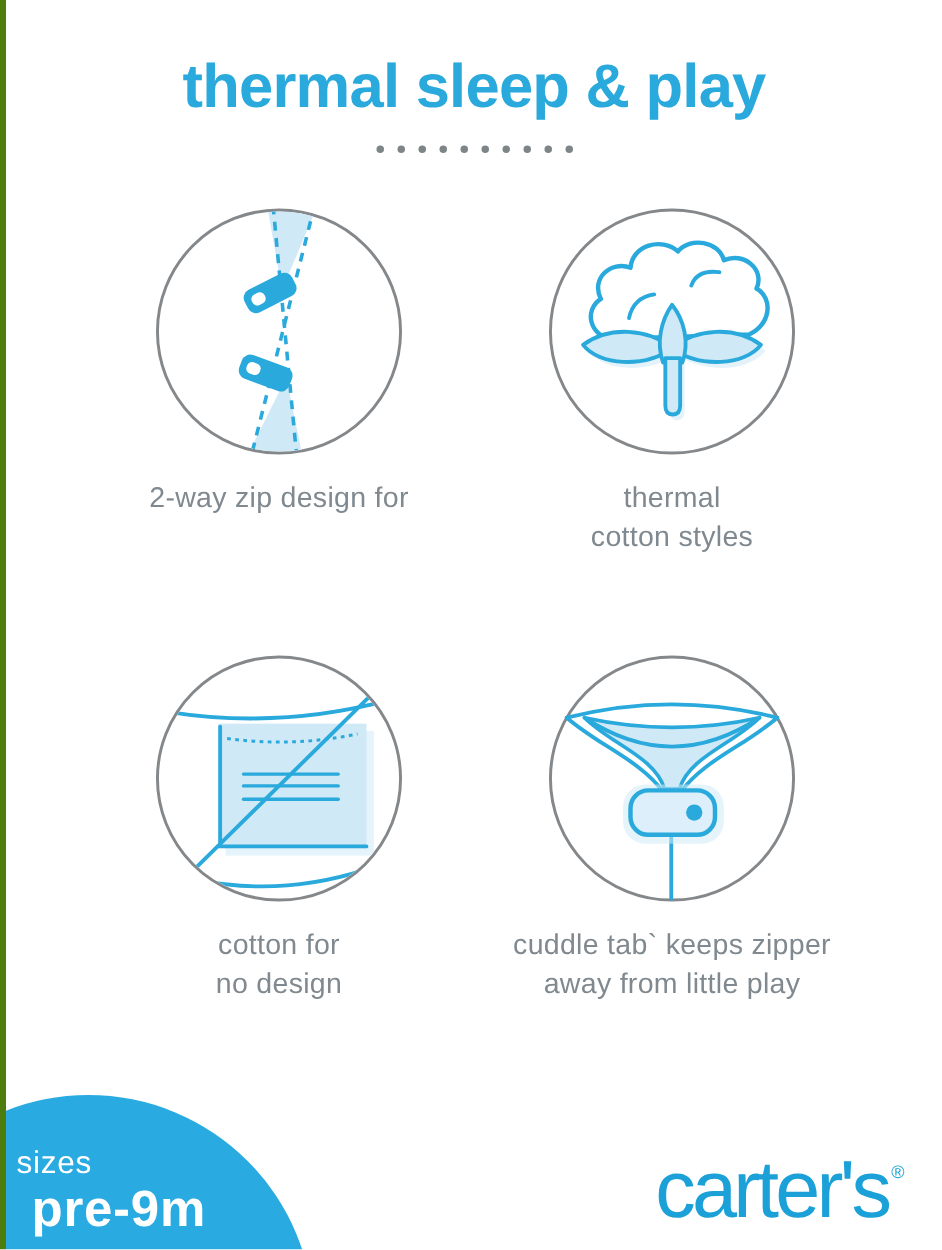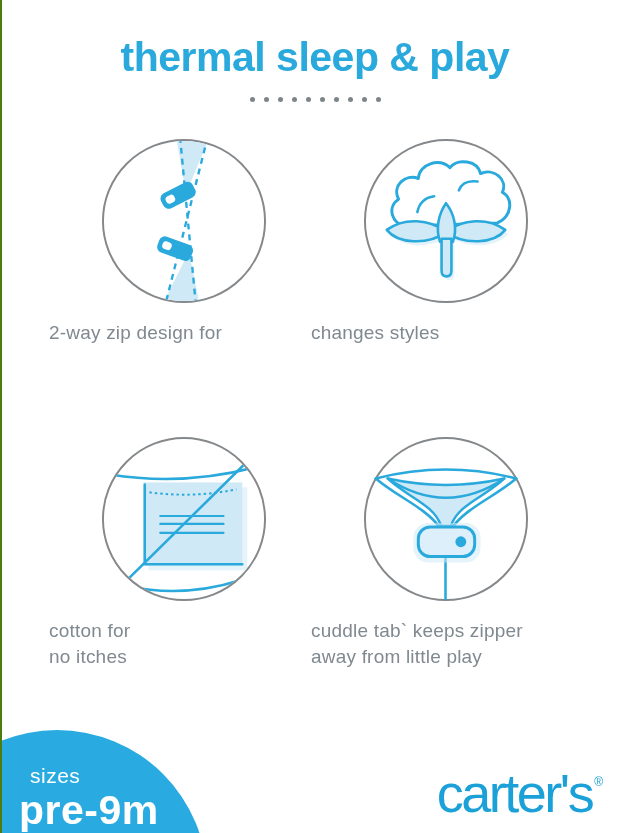--- a/index.html
+++ b/index.html
@@ -9,32 +9,32 @@
     --logo-blue:#1ba1d8;
     --caption-gray:#7f898f;
     --ring-gray:#85888b;
     --dot-gray:#7d8588;
     --page-bg:#ffffff;
   }
   *{margin:0;padding:0;box-sizing:border-box}
   body{background:#fff;font-family:"Liberation Sans",sans-serif;}
   .canvas{
     position:relative;width:628px;height:833px;background:var(--page-bg);
-    overflow:hidden;border-left:2px solid #4d7c0f;
+    overflow:hidden;border-left:4px solid #4d7c0f;
   }
   .title{
     position:absolute;top:34px;left:0;width:100%;text-align:center;
     font-size:41px;font-weight:bold;letter-spacing:-0.5px;color:var(--accent-blue);
   }
   .dots{
     position:absolute;top:97px;left:0;width:100%;
     display:flex;justify-content:center;gap:9px;
   }
   .dot{width:5px;height:5px;border-radius:50%;background:var(--dot-gray);display:inline-block}
-  .feature{position:absolute;width:270px;text-align:left}
+  .feature{position:absolute;width:270px;text-align:center}
   #f-zip{left:47px;top:137px}
   #f-cotton{left:309px;top:137px}
   #f-tagless{left:47px;top:435px}
   #f-cuddle{left:309px;top:435px}
   .feature svg{display:block;margin:0 auto}
   .caption{margin-top:15px;font-size:19px;line-height:26px;color:var(--caption-gray);letter-spacing:0.2px}
   .caption span{display:block}
   
   .ring{fill:#fff;stroke:var(--ring-gray);stroke-width:2}
   .st{stroke:var(--accent-blue);stroke-width:2.6;fill:none;stroke-linecap:round}
@@ -44,22 +44,22 @@
   .fill-light{fill:var(--light-blue)}
   .fill-blue{fill:var(--accent-blue)}
   .cloud{fill:#ffffff;stroke:var(--accent-blue);stroke-width:3;stroke-linejoin:round;stroke-linecap:round}
   .leaf{fill:var(--light-blue);stroke:var(--accent-blue);stroke-width:2.6;stroke-linejoin:round}
   .collar-fill{fill:var(--light-blue);stroke:var(--accent-blue);stroke-width:2.5;stroke-linejoin:round}
   .tab{fill:#ddeffa;stroke:var(--accent-blue);stroke-width:3}
   .badge{
     position:absolute;left:-95px;top:730px;width:300px;height:300px;border-radius:50%;
     background:var(--badge-blue);color:#fff;
   }
-  .badge-label{position:absolute;left:123px;top:34px;font-size:21px;letter-spacing:0.5px}
-  .badge-value{position:absolute;left:112px;top:57px;font-size:41px;font-weight:bold;letter-spacing:0.5px}
+  .badge-label{position:absolute;left:102px;top:34px;font-size:21px;letter-spacing:0.5px}
+  .badge-value{position:absolute;left:112px;top:57px;font-size:34px;font-weight:bold;letter-spacing:0.5px}
   .logo{
     position:absolute;right:27px;top:762px;font-size:54px;font-weight:normal;
     letter-spacing:-2.5px;color:var(--logo-blue);
   }
   .logo .reg{font-size:12px;letter-spacing:0;position:relative;top:-26px;left:2px}
 </style>
 </head>
 <body>
 
 <div class="canvas">
@@ -117,21 +117,22 @@
       </g>
       <path class="cloud" d="M 44,90 C 30,88 25,71 37,63 C 30,49 44,37 57,42 C 58,27 78,21 89,31 C 97,21 117,24 120,37 C 133,31 148,43 142,56 C 154,63 151,81 137,87 L 44,90 Z"></path>
       <path class="st" d="M 56,76 Q 59,62 73,60"></path>
       <path class="st" d="M 98,54 Q 102,43 117,45"></path>
       <path class="leaf" d="M 25,94 C 43,81 68,83 86,96 C 66,110 36,108 25,94 Z"></path>
       <path class="leaf" d="M 145,94 C 127,81 102,83 84,96 C 104,110 134,108 145,94 Z"></path>
       <path class="leaf" d="M 85,67 C 93,77 97,92 92,106 L 79,106 C 74,92 78,77 85,67 Z"></path>
       <path class="leaf" d="M 80.5,103 L 90.5,103 L 90.5,135 Q 90.5,141 85.5,141 Q 80.5,141 80.5,135 Z"></path>
     </svg>
     <p class="caption">
-      <span>changes styles</span>
+      <span>thermal</span>
+      <span>cotton styles</span>
     </p>
   </section>
 
   <section class="feature" id="f-tagless">
     <svg width="168" height="168" viewBox="0 0 170 170">
       <defs>
           <clipPath id="clipTag">
             <circle cx="85" cy="85" r="81"></circle>
           </clipPath>
         </defs>
@@ -144,21 +145,21 @@
         <path class="st" d="M 45.3,50 L 45.3,130.8 L 144,130.8"></path>
         <path class="stitch" d="M 50,58 Q 94,64 138,55"></path>
         <line x1="61" y1="82" x2="125" y2="82" class="st2"></line>
         <line x1="61" y1="90" x2="125" y2="90" class="st2"></line>
         <line x1="61" y1="99" x2="125" y2="99" class="st2"></line>
         <line x1="14" y1="160" x2="160" y2="16" class="st"></line>
       </g>
     </svg>
     <p class="caption">
       <span>cotton for</span>
-      <span>no itches</span>
+      <span>no design</span>
     </p>
   </section>
 
   <section class="feature" id="f-cuddle">
     <svg width="168" height="168" viewBox="0 0 170 170">
       <circle cx="85" cy="85" r="82" class="ring"></circle>
       <path class="collar-fill" d="M 26,44 Q 85,57 144,44 C 126,62 97,70 90,92 L 80,92 C 73,70 44,62 26,44 Z"></path>
       <path class="st" d="M 26,44 Q 85,83 144,44"></path>
       <path class="st" d="M 14,44 Q 85,26 156,44"></path>
       <path class="st" d="M 14,44 C 36,63 64,73 79,94"></path>

